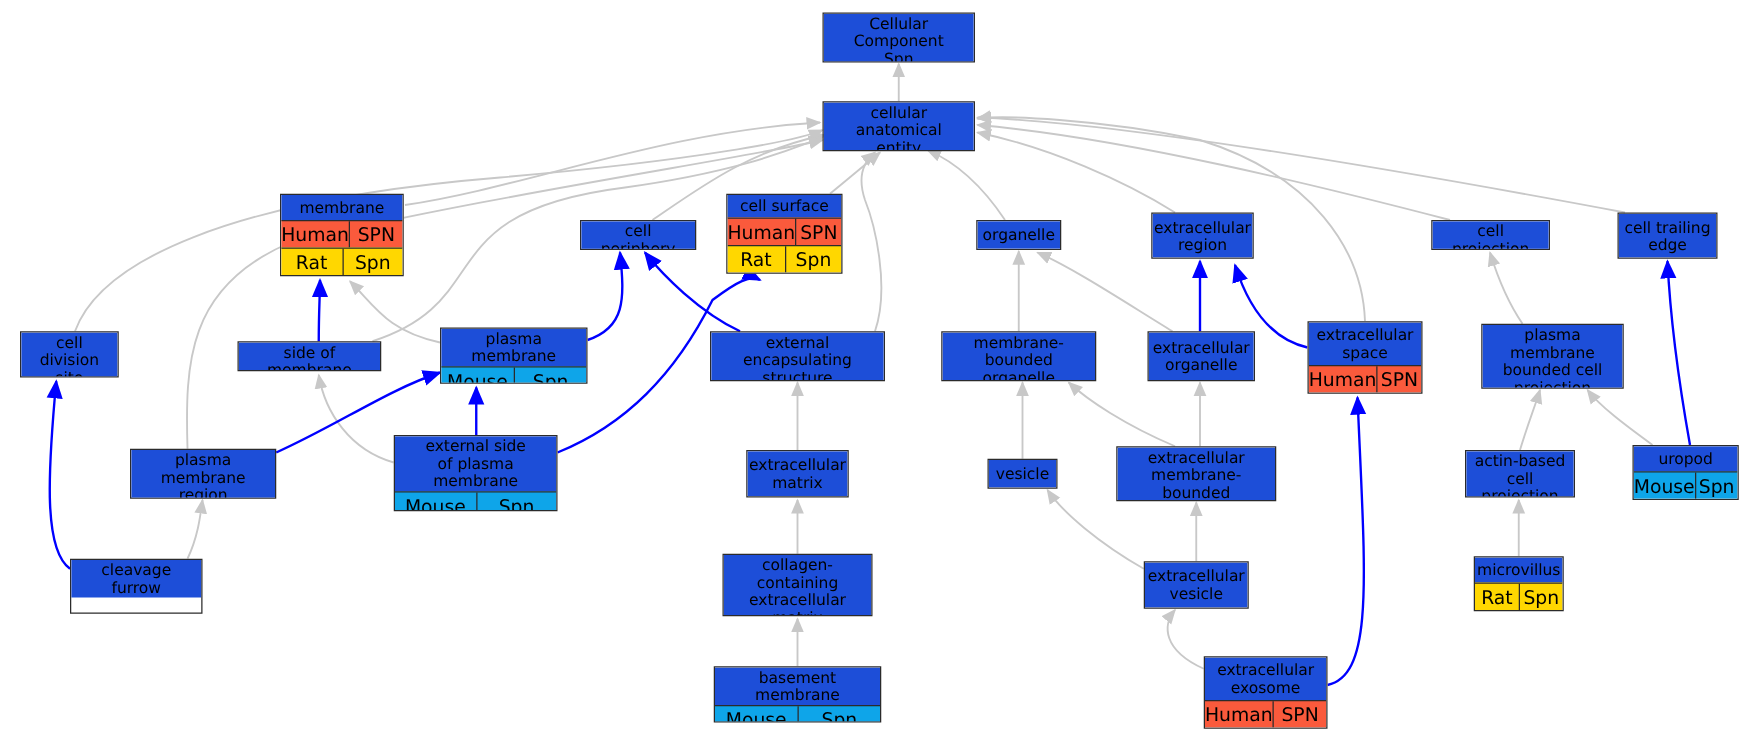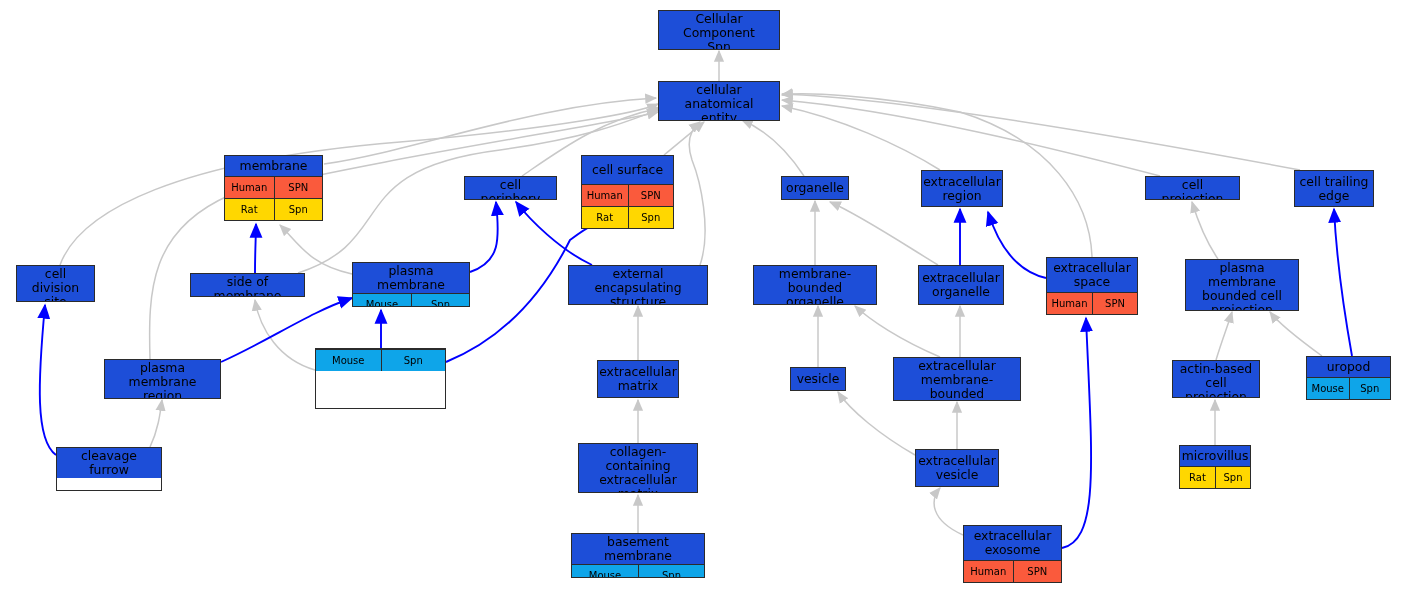--- a/index.html
+++ b/index.html
@@ -49,21 +49,21 @@
     display: flex;
     flex: 0 0 auto;
     height: 21px;
     border-top: 1.3px solid #2b2b2b;
   }
   .anno-cell {
     flex: 1 1 50%;
     display: flex;
     align-items: center;
     justify-content: center;
-    font-size: 10px;
+    font-size: 15px;
     color: #000000;
     box-sizing: border-box;
   }
   .anno-cell + .anno-cell {
     border-left: 1.3px solid #2b2b2b;
   }
   .anno-human { background: #fa5a3c; }
   .anno-rat   { background: #ffd700; }
   .anno-mouse { background: #0ea5e9; }
 </style>
@@ -141,21 +141,21 @@
           <div class="anno-cell">SPN</div>
         </div>
         <div class="anno-row anno-rat">
           <div class="anno-cell">Rat</div>
           <div class="anno-cell">Spn</div>
         </div>
       </div>
       <div class="node" style="left: 464px; top: 176px; width: 93px; height: 24px;">
         <div class="node-title">cell periphery</div>
       </div>
-      <div class="node" style="left: 581px; top: 155px; width: 93px; height: 74px;">
+      <div class="node" style="left: 581px; top: 155px; width: 93px; height: 64px;">
         <div class="node-title">cell surface</div>
         <div class="anno-row anno-human">
           <div class="anno-cell">Human</div>
           <div class="anno-cell">SPN</div>
         </div>
         <div class="anno-row anno-rat">
           <div class="anno-cell">Rat</div>
           <div class="anno-cell">Spn</div>
         </div>
       </div>
@@ -210,20 +210,22 @@
       <div class="node" style="left: 1185px; top: 259px; width: 114px; height: 52px;">
         <div class="node-title">plasma membrane
 bounded cell
 projection</div>
       </div>
       <div class="node" style="left: 104px; top: 359px; width: 117px; height: 40px;">
         <div class="node-title">plasma membrane
 region</div>
       </div>
       <div class="node" style="left: 315px; top: 348px; width: 131px; height: 61px;">
+        <div class="node-title">external side
+of plasma membrane</div>
         <div class="anno-row anno-mouse">
           <div class="anno-cell">Mouse</div>
           <div class="anno-cell">Spn</div>
         </div>
       </div>
       <div class="node" style="left: 597px; top: 360px; width: 82px; height: 38px;">
         <div class="node-title">extracellular
 matrix</div>
       </div>
       <div class="node" style="left: 790px; top: 367px; width: 56px; height: 24px;">

